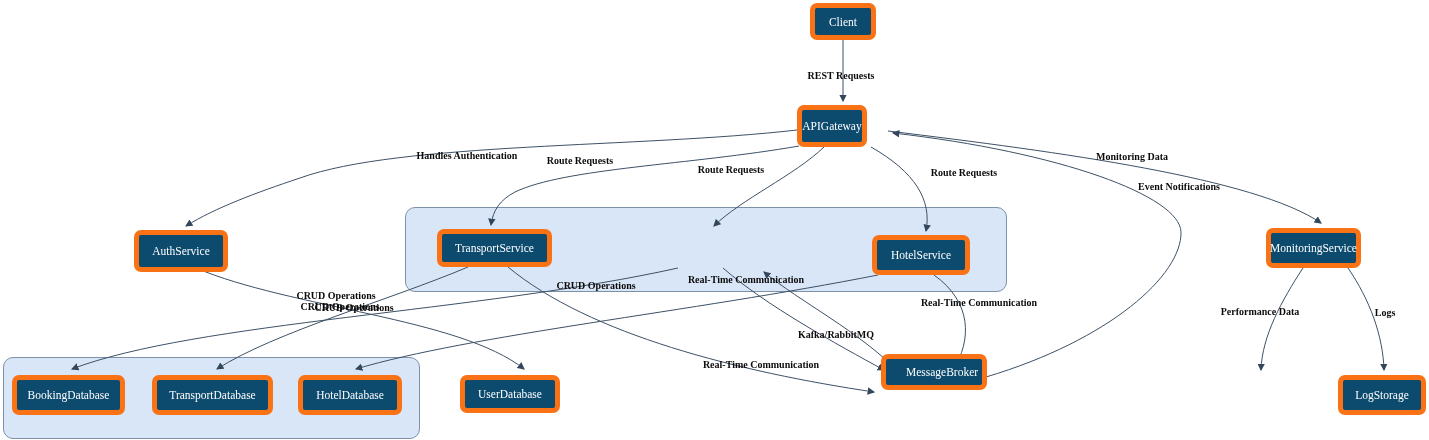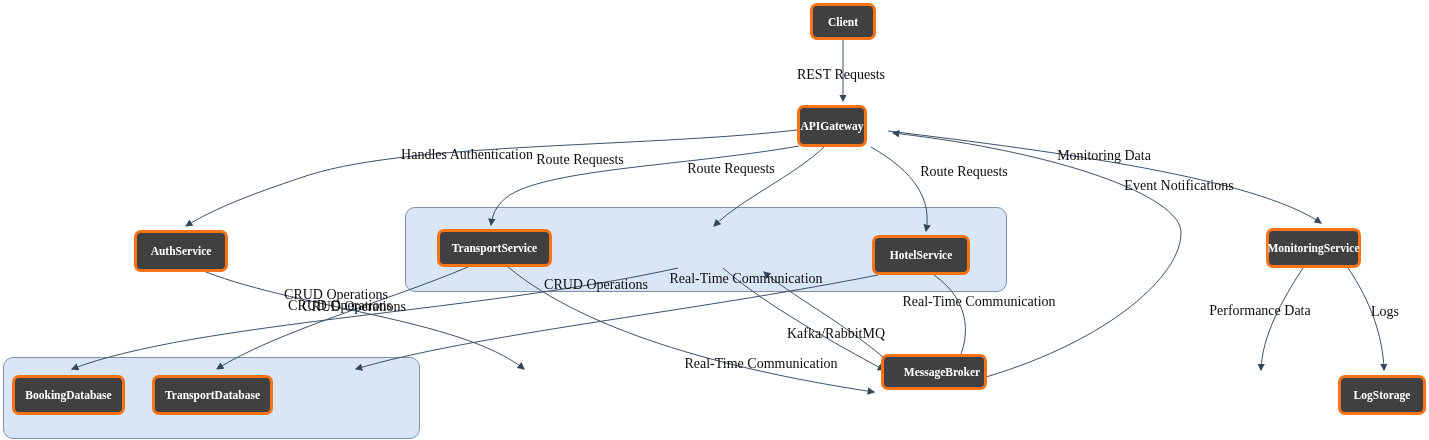--- a/index.html
+++ b/index.html
@@ -13,36 +13,36 @@
   .subgraph{
     position:absolute;
     background:#d9e6f7;
     border:1px solid #7d92a9;
     border-radius:10px;
     z-index:1;
   }
   svg.edges{position:absolute;left:0;top:0;z-index:2;}
   .node{
     position:absolute;
-    background:#404040;
-    border:3px solid #f97316;
+    background:#0c4a6e;
+    border:5px solid #f97316;
     border-radius:7px;
     color:#ffffff;
-    font-weight:bold;
+    font-weight:normal;
     font-size:11.5px;
     display:flex;align-items:center;justify-content:center;
     text-align:center;
     z-index:3;
     box-sizing:border-box;
   }
   .edge-label{
     position:absolute;
     transform:translate(-50%,-50%);
-    font-size:14px;
-    font-weight:normal;
+    font-size:10px;
+    font-weight:bold;
     color:#0b0b0b;
     white-space:nowrap;
     z-index:4;
   }
 </style>
 </head>
 <body>
 
 <div class="canvas">
 
@@ -77,29 +77,31 @@
   </svg>
 
   <div class="node" style="left:810px;top:3px;width:66px;height:37px;">Client</div>
   <div class="node" style="left:797px;top:105px;width:70px;height:42px;">APIGateway</div>
   <div class="node" style="left:134px;top:230px;width:94px;height:42px;">AuthService</div>
   <div class="node" style="left:437px;top:229px;width:115px;height:38px;">TransportService</div>
   <div class="node" style="left:872px;top:235px;width:98px;height:40px;">HotelService</div>
   <div class="node" style="left:1266px;top:228px;width:95px;height:40px;text-align:right;">MonitoringService</div>
   <div class="node" style="left:12px;top:375px;width:113px;height:40px;">BookingDatabase</div>
   <div class="node" style="left:152px;top:375px;width:121px;height:40px;">TransportDatabase</div>
+  <div class="node" style="left:298px;top:375px;width:104px;height:40px;">HotelDatabase</div>
+  <div class="node" style="left:460px;top:375px;width:100px;height:38px;">UserDatabase</div>
   <div class="node" style="left:881px;top:354px;width:106px;height:36px;padding-left:16px;">MessageBroker</div>
   <div class="node" style="left:1338px;top:375px;width:88px;height:40px;">LogStorage</div>
 
   <div class="edge-label" style="left:841px;top:75px;">REST Requests</div>
   <div class="edge-label" style="left:467px;top:155px;">Handles Authentication</div>
   <div class="edge-label" style="left:580px;top:160px;">Route Requests</div>
   <div class="edge-label" style="left:731px;top:169px;">Route Requests</div>
   <div class="edge-label" style="left:964px;top:172px;">Route Requests</div>
-  <div class="edge-label" style="left:1098px;top:156px;padding-left:12px;">Monitoring Data</div>
+  <div class="edge-label" style="left:1126px;top:156px;padding-left:12px;">Monitoring Data</div>
   <div class="edge-label" style="left:1179px;top:186px;">Event Notifications</div>
   <div class="edge-label" style="left:336px;top:295px;">CRUD Operations</div>
   <div class="edge-label" style="left:596px;top:285px;">CRUD Operations</div>
   <div class="edge-label" style="left:340px;top:306px;">CRUD Operations</div>
   <div class="edge-label" style="left:354px;top:307px;">CRUD Operations</div>
   <div class="edge-label" style="left:761px;top:364px;">Real-Time Communication</div>
   <div class="edge-label" style="left:836px;top:334px;">Kafka/RabbitMQ</div>
   <div class="edge-label" style="left:746px;top:279px;">Real-Time Communication</div>
   <div class="edge-label" style="left:979px;top:302px;">Real-Time Communication</div>
   <div class="edge-label" style="left:1260px;top:311px;">Performance Data</div>

